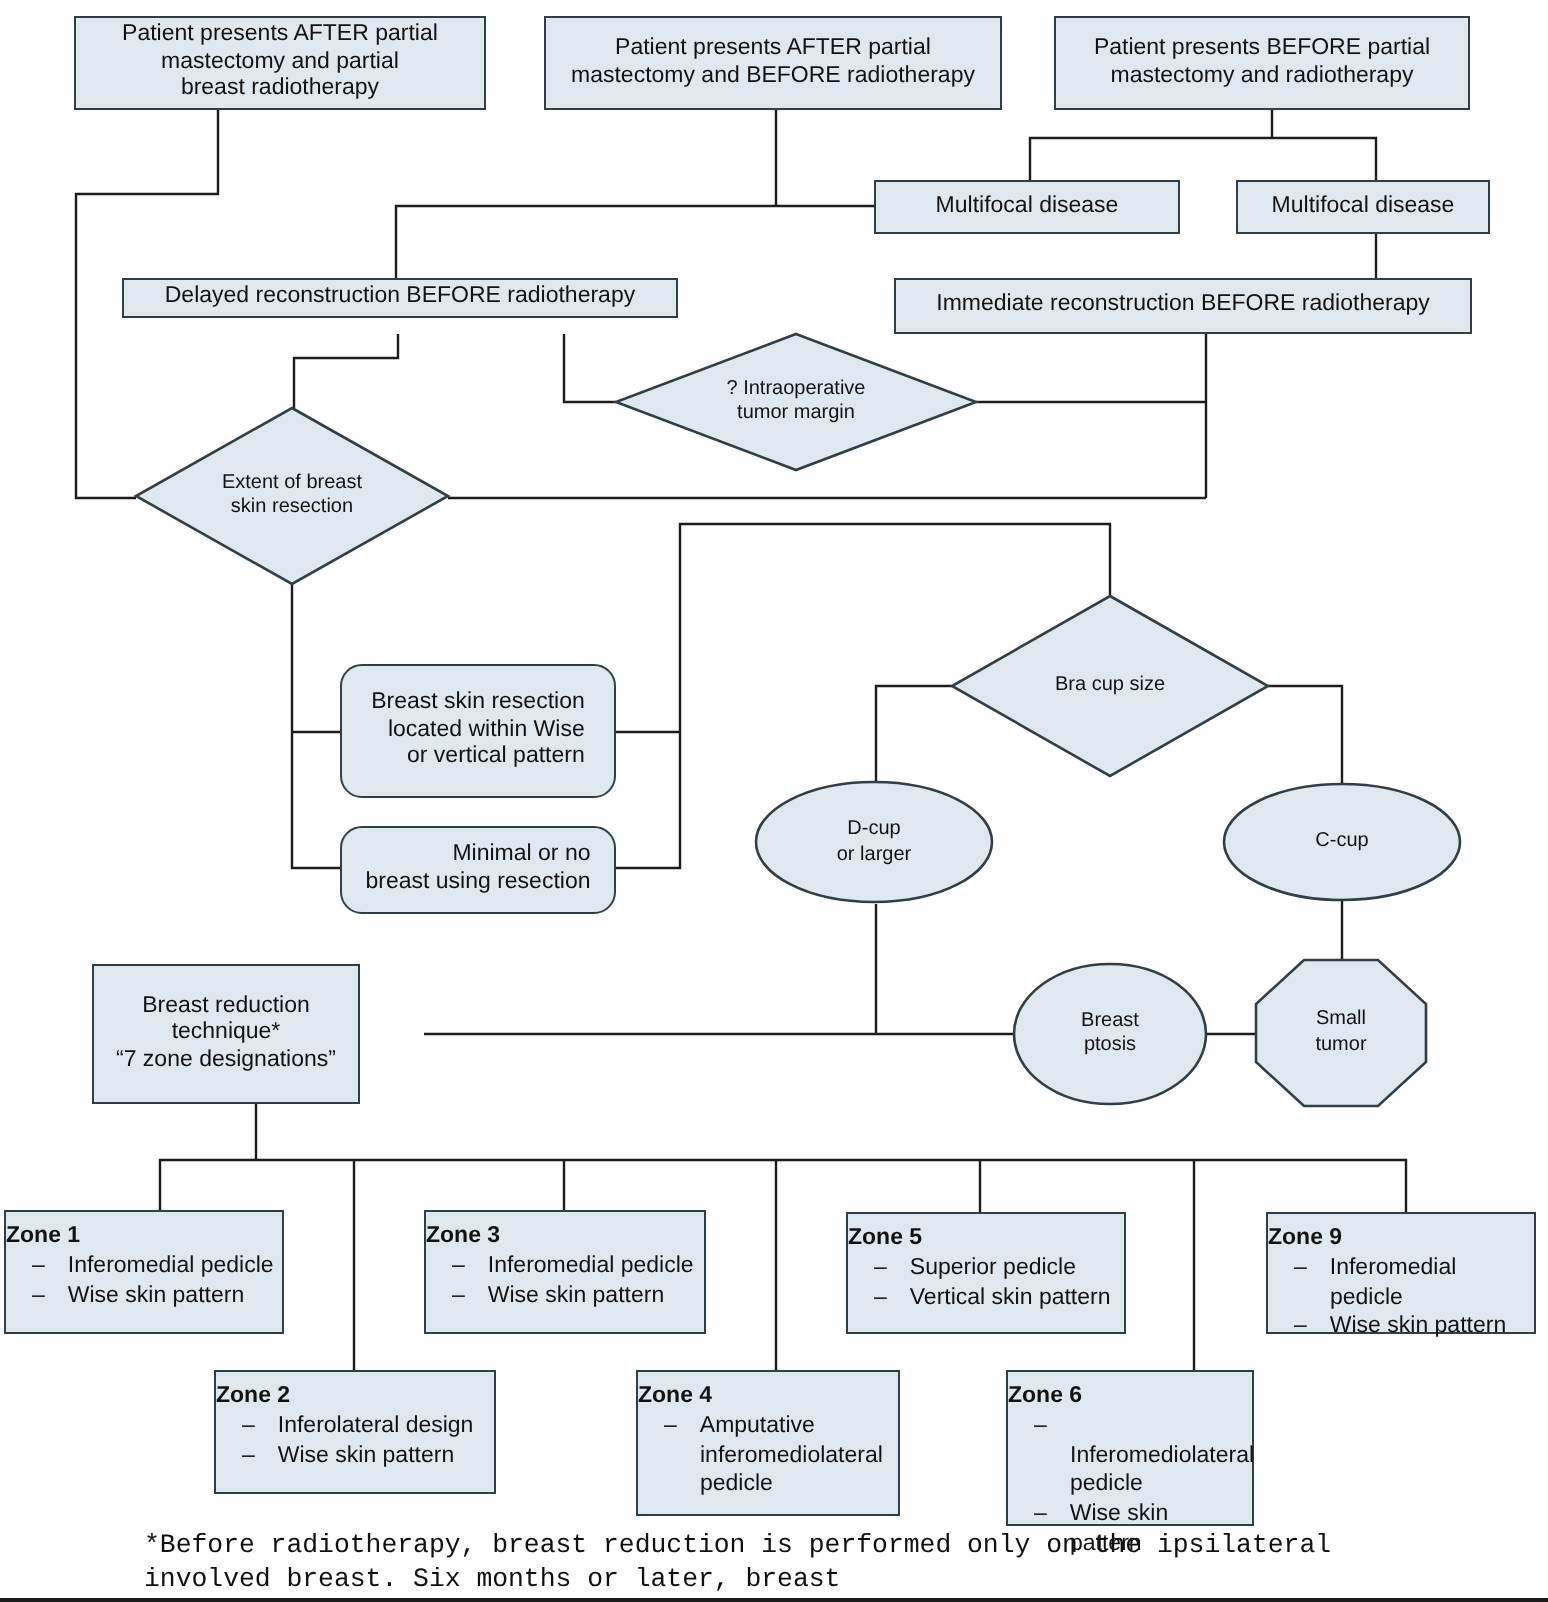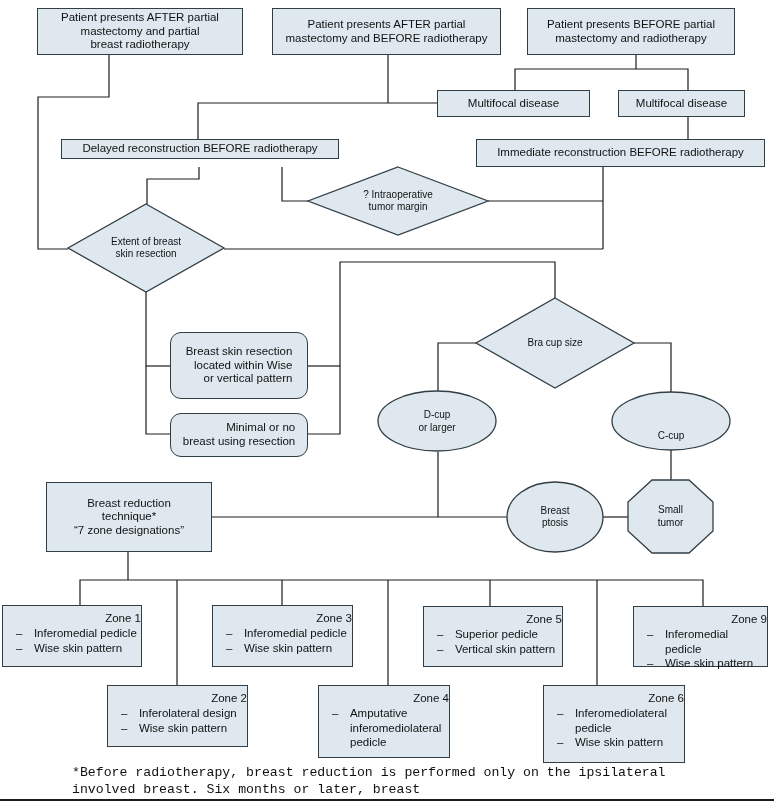--- a/index.html
+++ b/index.html
@@ -21,21 +21,21 @@
     position:absolute;display:flex;align-items:center;justify-content:center;
     text-align:center;white-space:pre-line;font-size:10px;line-height:1.22;
     pointer-events:none;
   }
   .zone{
     position:absolute;box-sizing:border-box;
     background:var(--shape-fill,#dee8ee);
     border:1.4px solid var(--shape-border,#323e46);
     font-size:11.5px;padding-top:5px;
   }
-  .zone-title{text-align:right;line-height:1.3;}
+  .zone-title{text-align:left;line-height:1.3;font-weight:bold;}
   .zone-bullet{padding-left:31px;padding-right:3px;text-indent:-18px;white-space:pre-line;line-height:1.28;}
   .footnote{
     position:absolute;left:72px;top:765px;width:656px;
     font-family:Liberation Mono, monospace;font-size:13.2px;line-height:1.28;
     white-space:pre-line;color:#101010;
   }
   .bottom-rule{position:absolute;left:0;top:799px;width:774px;height:2px;background:var(--line,#1c1c1c);}
 </style>
 </head>
 <body>
@@ -87,38 +87,38 @@
   <div class="node" style="left:37px;top:8px;width:206px;height:47px">Patient presents AFTER partial
 mastectomy and partial
 breast radiotherapy</div>
   <div class="node" style="left:272px;top:8px;width:229px;height:47px">Patient presents AFTER partial
 mastectomy and BEFORE radiotherapy</div>
   <div class="node" style="left:527px;top:8px;width:208px;height:47px">Patient presents BEFORE partial
 mastectomy and radiotherapy</div>
   <div class="node" style="left:437px;top:90px;width:153px;height:27px">Multifocal disease</div>
   <div class="node" style="left:618px;top:90px;width:127px;height:27px">Multifocal disease</div>
   <div class="node" style="left:61px;top:139px;width:278px;height:20px">Delayed reconstruction BEFORE radiotherapy</div>
-  <div class="node" style="left:476px;top:139px;width:289px;height:28px">Immediate reconstruction BEFORE radiotherapy</div>
+  <div class="node" style="left:447px;top:139px;width:289px;height:28px">Immediate reconstruction BEFORE radiotherapy</div>
   <div class="node rounded" style="left:170px;top:332px;width:138px;height:67px">Breast skin resection
 located within Wise
 or vertical pattern</div>
   <div class="node rounded" style="left:170px;top:413px;width:138px;height:44px">Minimal or no
 breast using resection</div>
-  <div class="node" style="left:46px;top:482px;width:166px;height:70px">Breast reduction
+  <div class="node" style="left:46px;top:482px;width:134px;height:70px">Breast reduction
 technique*
 “7 zone designations”</div>
 
   <div class="overlay" style="left:308px;top:167px;width:180px;height:68px">? Intraoperative
 tumor margin</div>
   <div class="overlay" style="left:68px;top:204px;width:156px;height:88px">Extent of breast
 skin resection</div>
   <div class="overlay" style="left:476px;top:298px;width:158px;height:90px">Bra cup size</div>
   <div class="overlay" style="left:378px;top:391px;width:118px;height:61px">D-cup
 or larger</div>
-  <div class="overlay" style="left:612px;top:407px;width:118px;height:58px">C-cup</div>
+  <div class="overlay" style="left:612px;top:392px;width:118px;height:58px">C-cup</div>
   <div class="overlay" style="left:507px;top:482px;width:96px;height:70px">Breast
 ptosis</div>
   <div class="overlay" style="left:628px;top:480px;width:85px;height:73px">Small
 tumor</div>
 
   <div class="zone" style="left:2px;top:605px;width:140px;height:62px">
     <div class="zone-title">Zone 1</div>
     <div class="zone-bullet">– Inferomedial pedicle</div>
     <div class="zone-bullet">– Wise skin pattern</div>
   </div>
@@ -136,21 +136,21 @@
     <div class="zone-title">Zone 4</div>
     <div class="zone-bullet">– Amputative
 inferomediolateral
 pedicle</div>
   </div>
   <div class="zone" style="left:423px;top:606px;width:140px;height:61px">
     <div class="zone-title">Zone 5</div>
     <div class="zone-bullet">– Superior pedicle</div>
     <div class="zone-bullet">– Vertical skin pattern</div>
   </div>
-  <div class="zone" style="left:543px;top:685px;width:142px;height:78px">
+  <div class="zone" style="left:503px;top:685px;width:124px;height:78px">
     <div class="zone-title">Zone 6</div>
     <div class="zone-bullet">– Inferomediolateral
 pedicle</div>
     <div class="zone-bullet">– Wise skin pattern</div>
   </div>
   <div class="zone" style="left:633px;top:606px;width:135px;height:61px">
     <div class="zone-title">Zone 9</div>
     <div class="zone-bullet">– Inferomedial pedicle</div>
     <div class="zone-bullet">– Wise skin pattern</div>
   </div>

